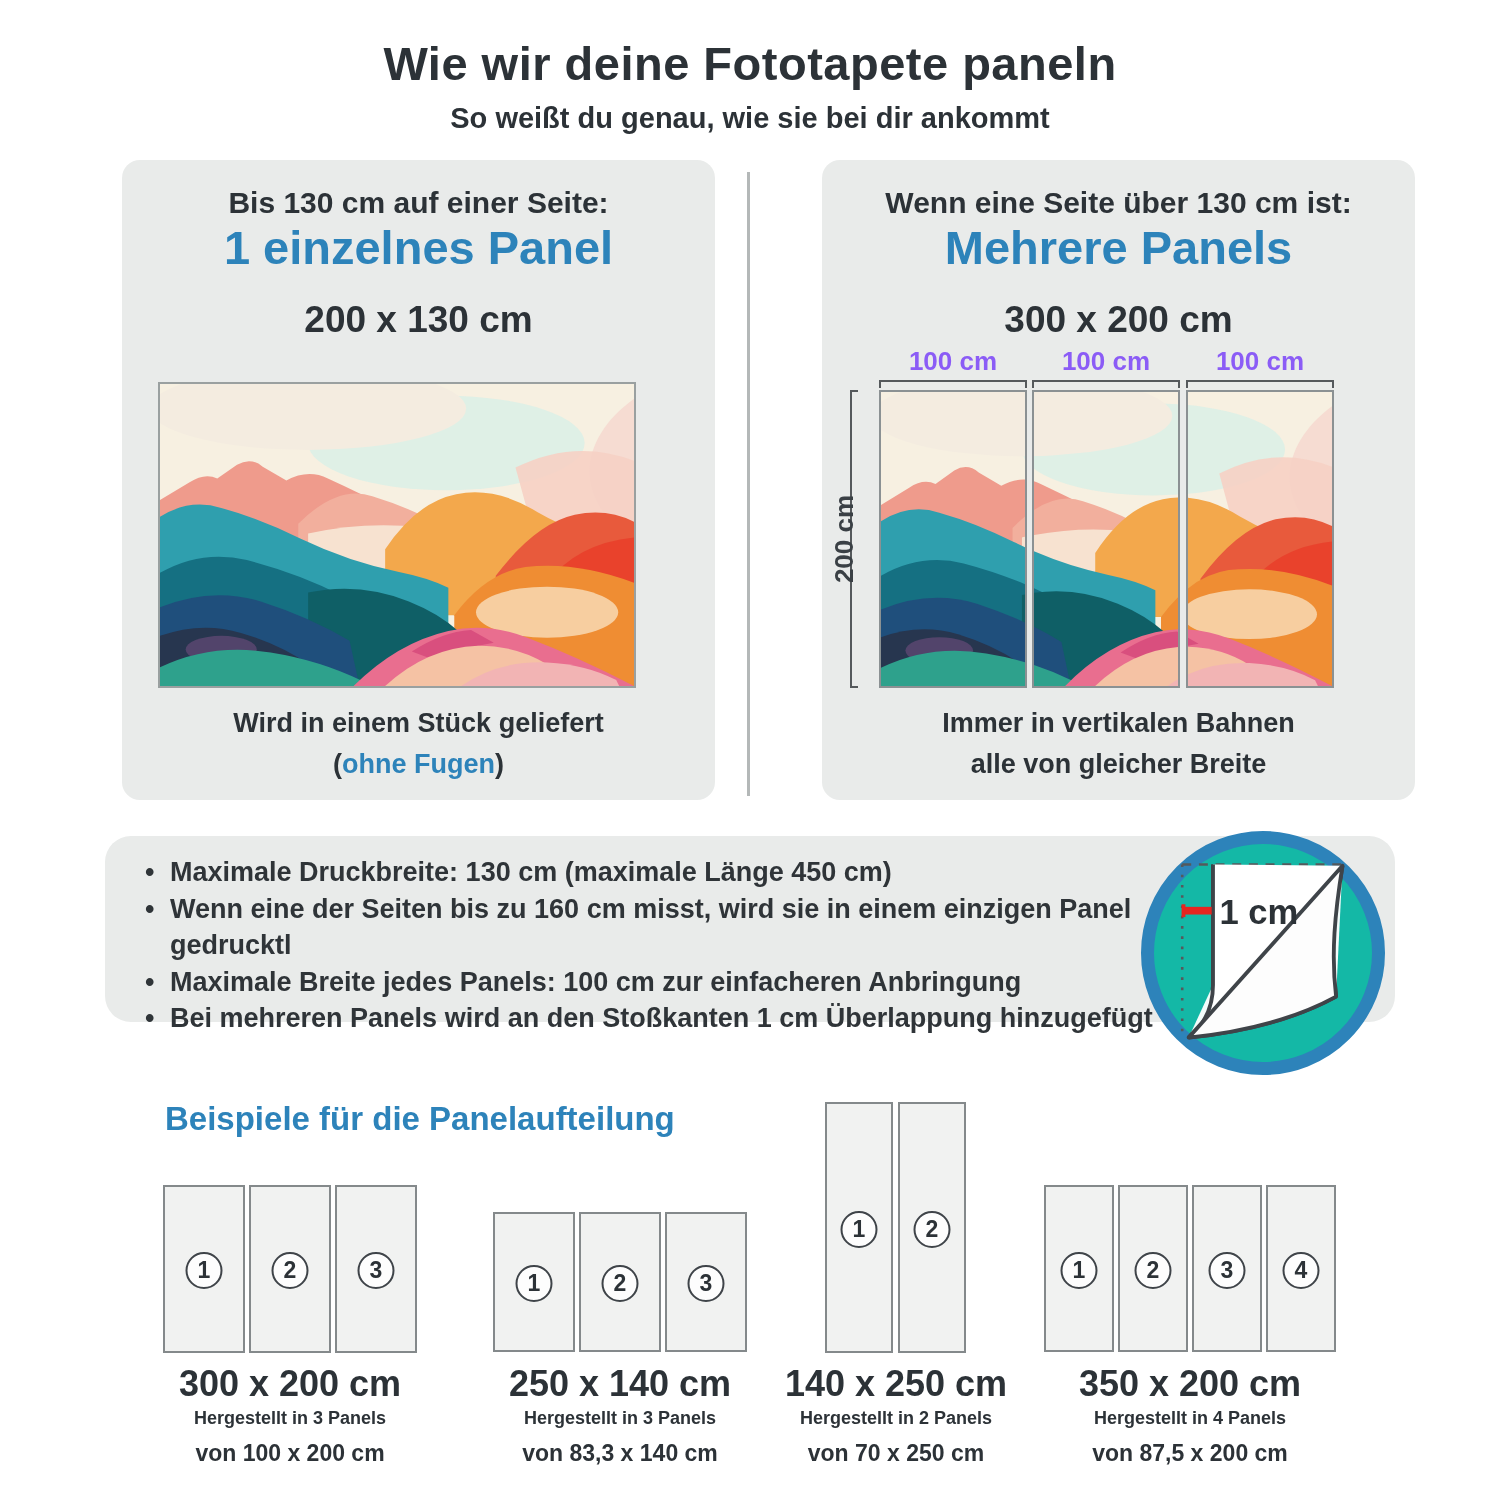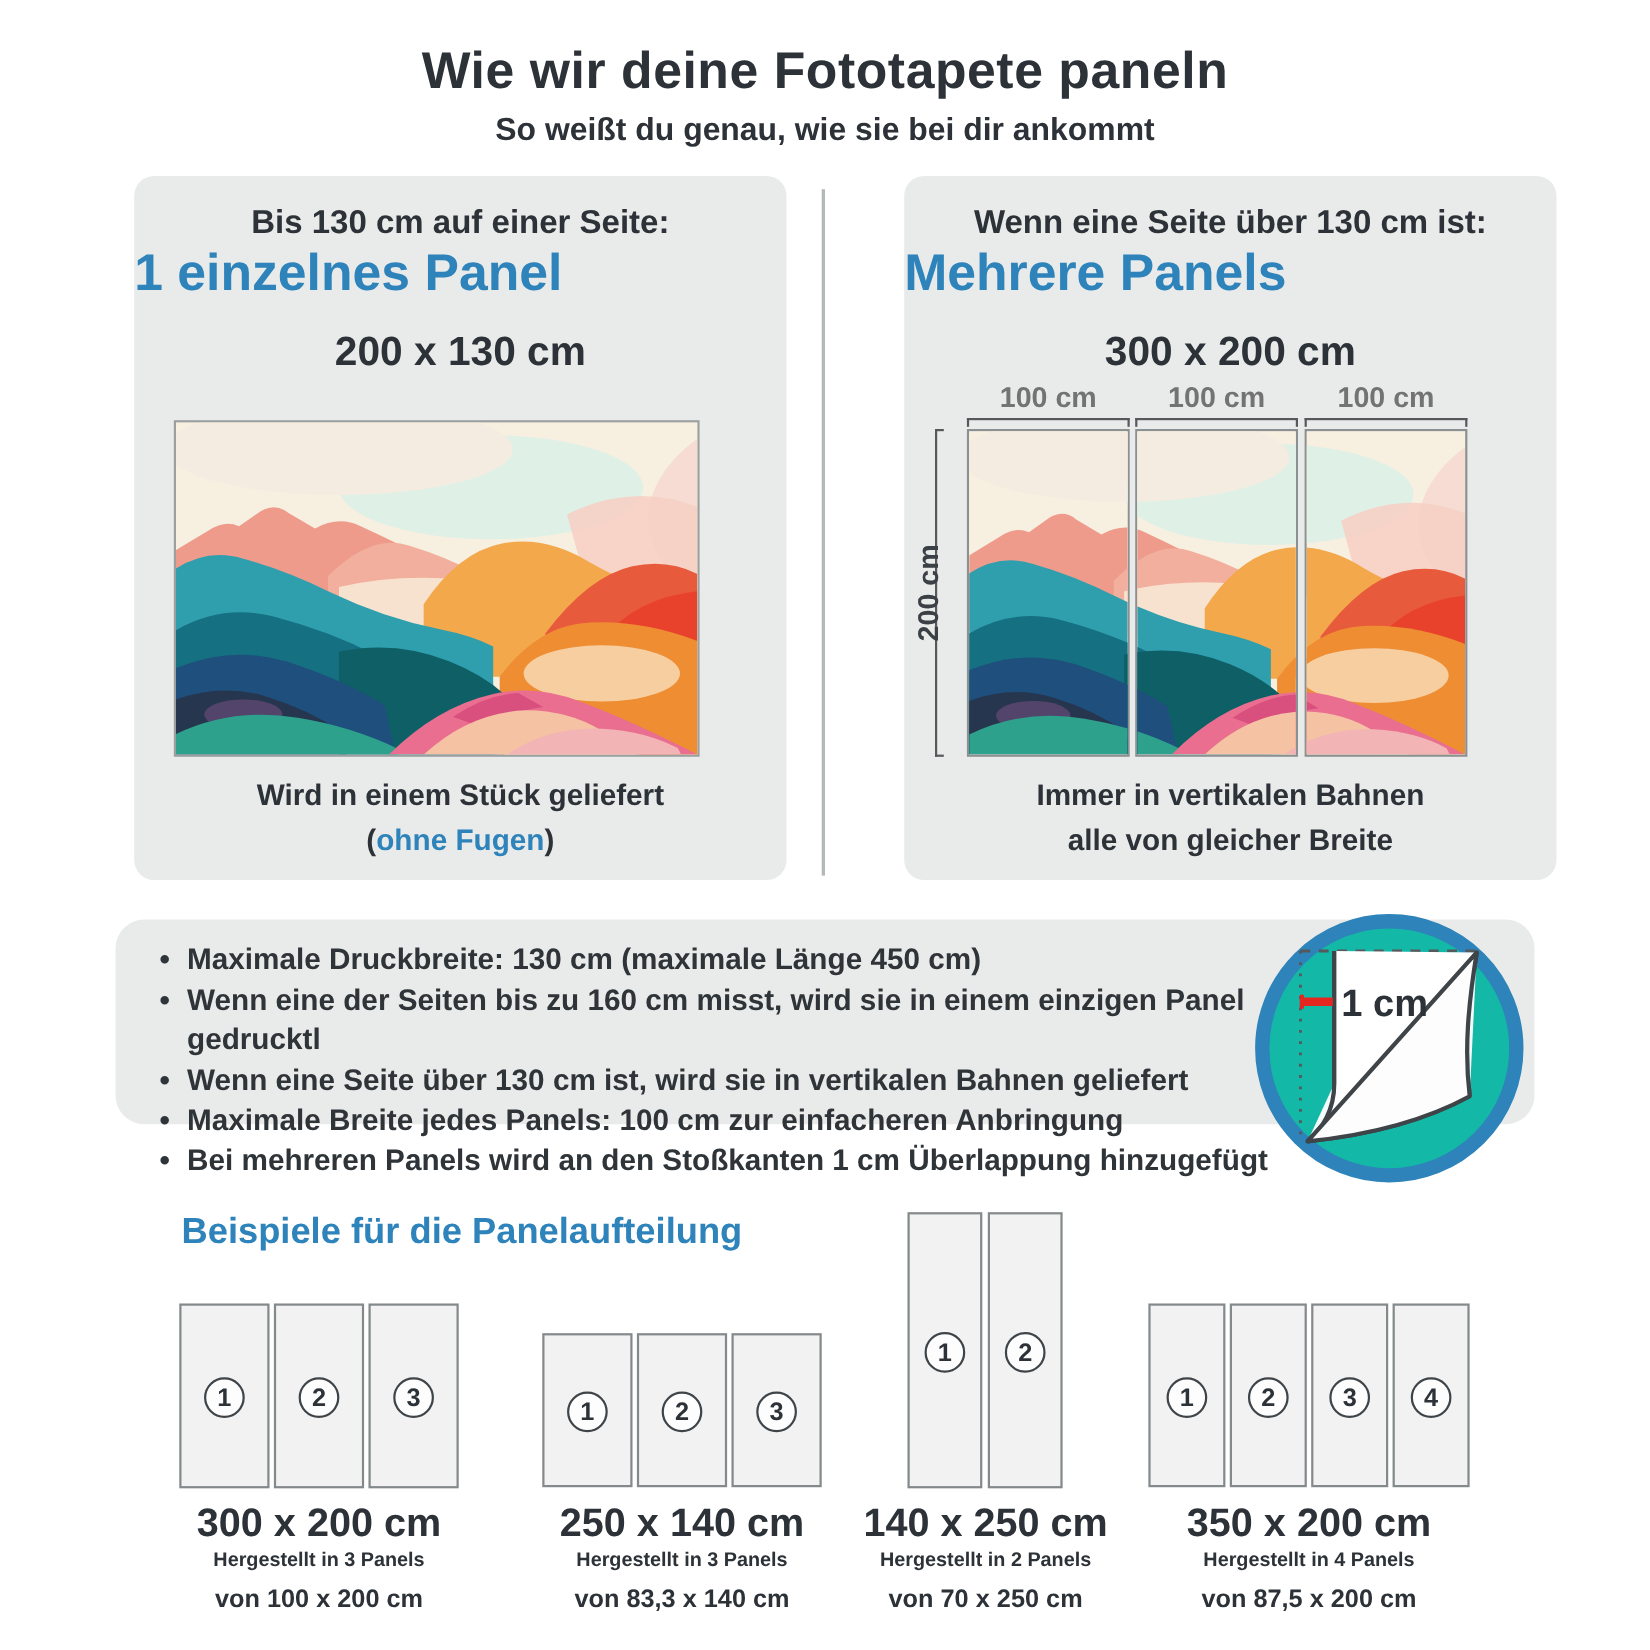--- a/index.html
+++ b/index.html
@@ -18,30 +18,30 @@
   .ctr{text-align:center;left:0;right:0;}
   
   .title{top:36px;font-size:47px;font-weight:800;letter-spacing:.5px;}
   .subtitle{top:102px;font-size:29px;font-weight:700;}
   
   .card{position:absolute;top:160px;width:593px;height:640px;background:var(--card);border-radius:18px;}
   .card-left{left:122px;}
   .card-right{left:822px;}
   .divider{position:absolute;left:747px;top:172px;width:3px;height:624px;background:#b4b8b8;}
   .card-condition{position:absolute;top:26px;left:0;right:0;text-align:center;font-size:30px;font-weight:800;}
-  .card-headline{position:absolute;top:60px;left:0;right:0;font-size:47px;font-weight:800;color:var(--blue);}
+  .card-headline{position:absolute;top:60px;left:0;right:0;text-align:center;font-size:47px;font-weight:800;color:var(--blue);}
   .card-size{position:absolute;top:139px;left:0;right:0;text-align:center;font-size:37px;font-weight:800;}
   .card-caption{position:absolute;left:0;right:0;text-align:center;font-size:27px;font-weight:600;}
   .cap1{top:548px;} .cap2{top:589px;}
   .hl{color:var(--blue);font-weight:800;}
   
   .art-frame{position:absolute;left:36px;top:222px;width:478px;height:306px;border:2px solid #9aa0a0;box-sizing:border-box;background:#f7f0e1;}
   .art-frame svg{display:block;width:474px;height:302px;}
   
-  .wlabel{position:absolute;top:186px;height:30px;font-size:26px;font-weight:700;text-align:center;color:#737373;}
+  .wlabel{position:absolute;top:186px;height:30px;font-size:26px;font-weight:700;text-align:center;color:#8b5cf6;}
   .hbracket{position:absolute;top:220px;height:8px;border:2px solid #55595c;border-bottom:none;box-sizing:border-box;}
   .vbracket{position:absolute;left:28px;top:230px;width:8px;height:298px;border:2px solid #55595c;border-right:none;box-sizing:border-box;}
   .vlabel{position:absolute;left:-39px;top:365px;width:120px;height:28px;text-align:center;font-size:26px;font-weight:700;color:#3a4045;transform:rotate(-90deg);}
   
   .slice{position:absolute;top:230px;height:298px;overflow:hidden;border:2px solid #8b9193;box-sizing:border-box;background:#f7f0e1;}
   .slice svg{position:absolute;top:0;width:451px;height:294px;}
   
   .notes{position:absolute;left:105px;top:836px;width:1290px;height:186px;background:var(--card);border-radius:26px;}
   .notes ul{position:absolute;left:38px;top:18px;width:1035px;margin:0;padding:0;list-style:none;}
   .notes li{position:relative;padding-left:27px;font-size:27px;font-weight:600;line-height:36.5px;color:#2f3438;}
@@ -144,21 +144,20 @@
     </div>
 
     <div class="card-caption cap1">Immer in vertikalen Bahnen</div>
     <div class="card-caption cap2">alle von gleicher Breite</div>
   </div>
 
   <div class="notes">
     <ul>
       <li>Maximale Druckbreite: 130 cm (maximale Länge 450 cm)</li>
       <li>Wenn eine der Seiten bis zu 160 cm misst, wird sie in einem einzigen Panel gedrucktl</li>
-      <li>Wenn eine Seite über 130 cm ist, wird sie in vertikalen Bahnen geliefert</li>
       <li>Maximale Breite jedes Panels: 100 cm zur einfacheren Anbringung</li>
       <li>Bei mehreren Panels wird an den Stoßkanten 1 cm Überlappung hinzugefügt</li>
     </ul>
   </div>
 
   <div class="badge">
     <svg viewBox="0 0 170 170">
       <line x1="22" y1="16" x2="22" y2="150" stroke="#55595c" stroke-width="2" stroke-dasharray="2 6"></line>
       <line x1="22" y1="16" x2="150" y2="16" stroke="#55595c" stroke-width="2" stroke-dasharray="7 6"></line>
       <path d="M46,16 L46,110 C46,128 38,142 27,151" fill="none" stroke="#3f4449" stroke-width="3"></path>

